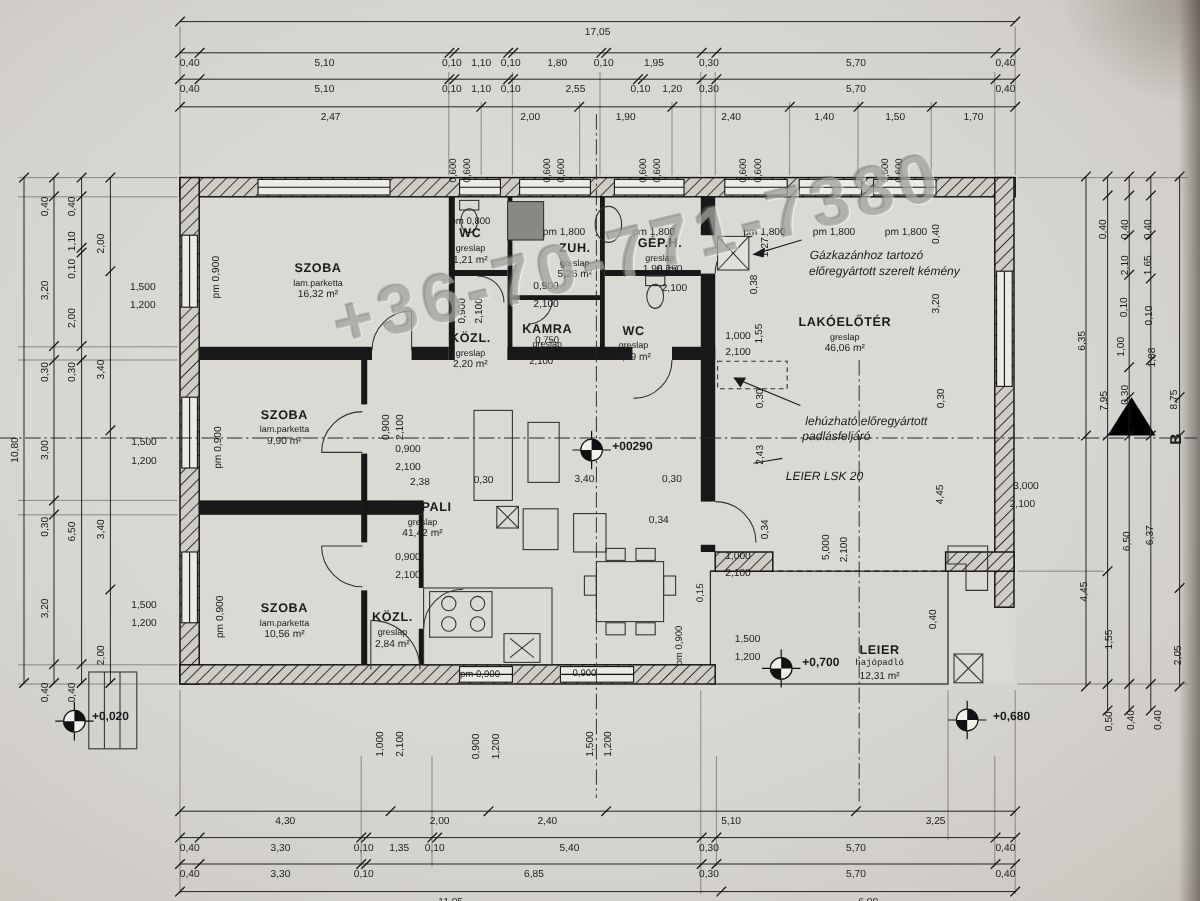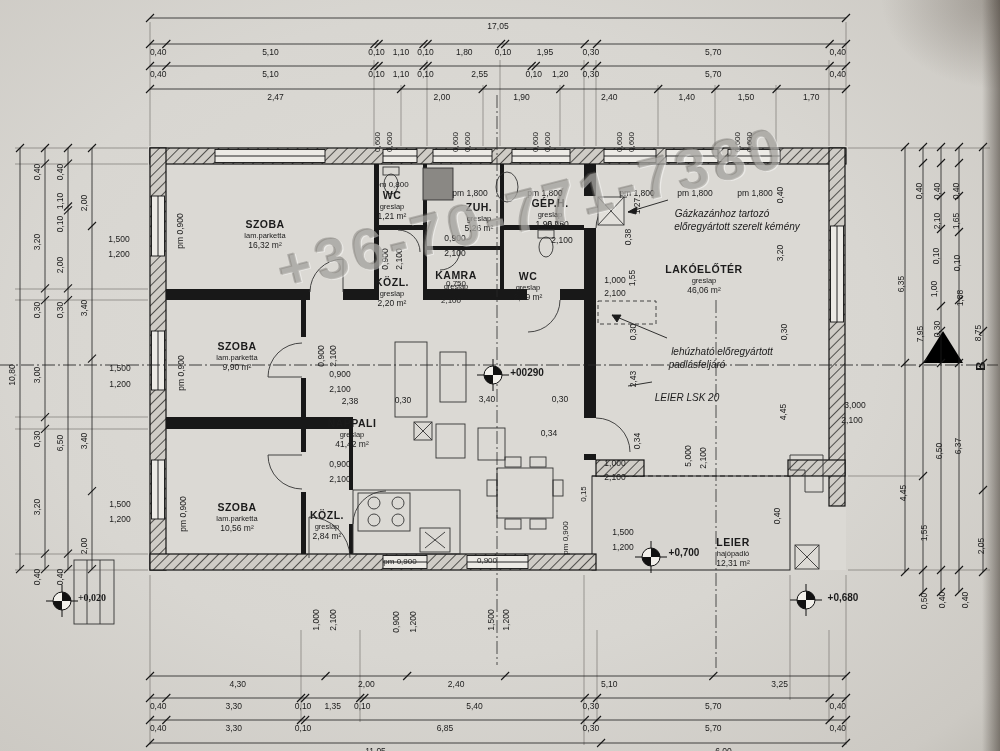--- a/index.html
+++ b/index.html
@@ -561,21 +561,21 @@
       <div class="lb dim" style="left: 558px; top: 208px;">0,750</div>
       <div class="lb dim" style="left: 562px; top: 224px;">2,100</div>
       <div class="lb ann" style="left: 722px; top: 198px;">Gázkazánhoz tartozó</div>
       <div class="lb ann" style="left: 737px; top: 211px;">előregyártott szerelt kémény</div>
       <div class="lb ann" style="left: 722px; top: 336px;">lehúzható előregyártott</div>
       <div class="lb ann" style="left: 697px; top: 349px;">padlásfeljáró</div>
       <div class="lb ann" style="left: 687px; top: 382px;">LEIER LSK 20</div>
       <div class="lb lvl b" style="left: 527px; top: 357px;">+00290</div>
       <div class="lb lvl b" style="left: 684px; top: 537px;">+0,700</div>
       <div class="lb lvl b" style="left: 843px; top: 582px;">+0,680</div>
-      <div class="lb lvl b" style="left: 92px; top: 582px; font-family: Liberation Serif, serif;">+0,020</div>
+      <div class="lb lvl b" style="left: 92px; top: 582px;">+0,020</div>
       <div class="lb lvl b" style="left: 75px; top: 744px;">±0,000</div>
       <div class="lb room-n" style="left: 265px; top: 208px;">SZOBA</div>
       <div class="lb room-f" style="left: 265px; top: 220px;">lam.parketta</div>
       <div class="lb room-a" style="left: 265px; top: 229px;">16,32 m²</div>
       <div class="lb room-n" style="left: 237px; top: 330px;">SZOBA</div>
       <div class="lb room-f" style="left: 237px; top: 342px;">lam.parketta</div>
       <div class="lb room-a" style="left: 237px; top: 351px;">9,90 m²</div>
       <div class="lb room-n" style="left: 237px; top: 491px;">SZOBA</div>
       <div class="lb room-f" style="left: 237px; top: 503px;">lam.parketta</div>
       <div class="lb room-a" style="left: 237px; top: 512px;">10,56 m²</div>
@@ -599,21 +599,21 @@
       <div class="lb room-n" style="left: 528px; top: 260px;">WC</div>
       <div class="lb room-f" style="left: 528px; top: 272px;">greslap</div>
       <div class="lb room-a" style="left: 528px; top: 281px;">2,49 m²</div>
       <div class="lb room-n" style="left: 704px; top: 253px;">LAKÓELŐTÉR</div>
       <div class="lb room-f" style="left: 704px; top: 265px;">greslap</div>
       <div class="lb room-a" style="left: 704px; top: 274px;">46,06 m²</div>
       <div class="lb room-n" style="left: 327px; top: 499px;">KÖZL.</div>
       <div class="lb room-f" style="left: 327px; top: 511px;">greslap</div>
       <div class="lb room-a" style="left: 327px; top: 520px;">2,84 m²</div>
       <div class="lb room-n" style="left: 733px; top: 526px;">LEIER</div>
-      <div class="lb room-f" style="left: 733px; top: 538px;">hajópadló</div>
+      <div class="lb room-f" style="left: 733px; top: 538px; font-family: Liberation Mono, monospace;">hajópadló</div>
       <div class="lb room-a" style="left: 733px; top: 547px;">12,31 m²</div>
     </div>
 
 <div id="watermark">+36-70-771-7380</div>
 <div id="corner-shadow"></div>
 <div id="edge-shadow"></div>
 
 </div>
 
 </body></html>

